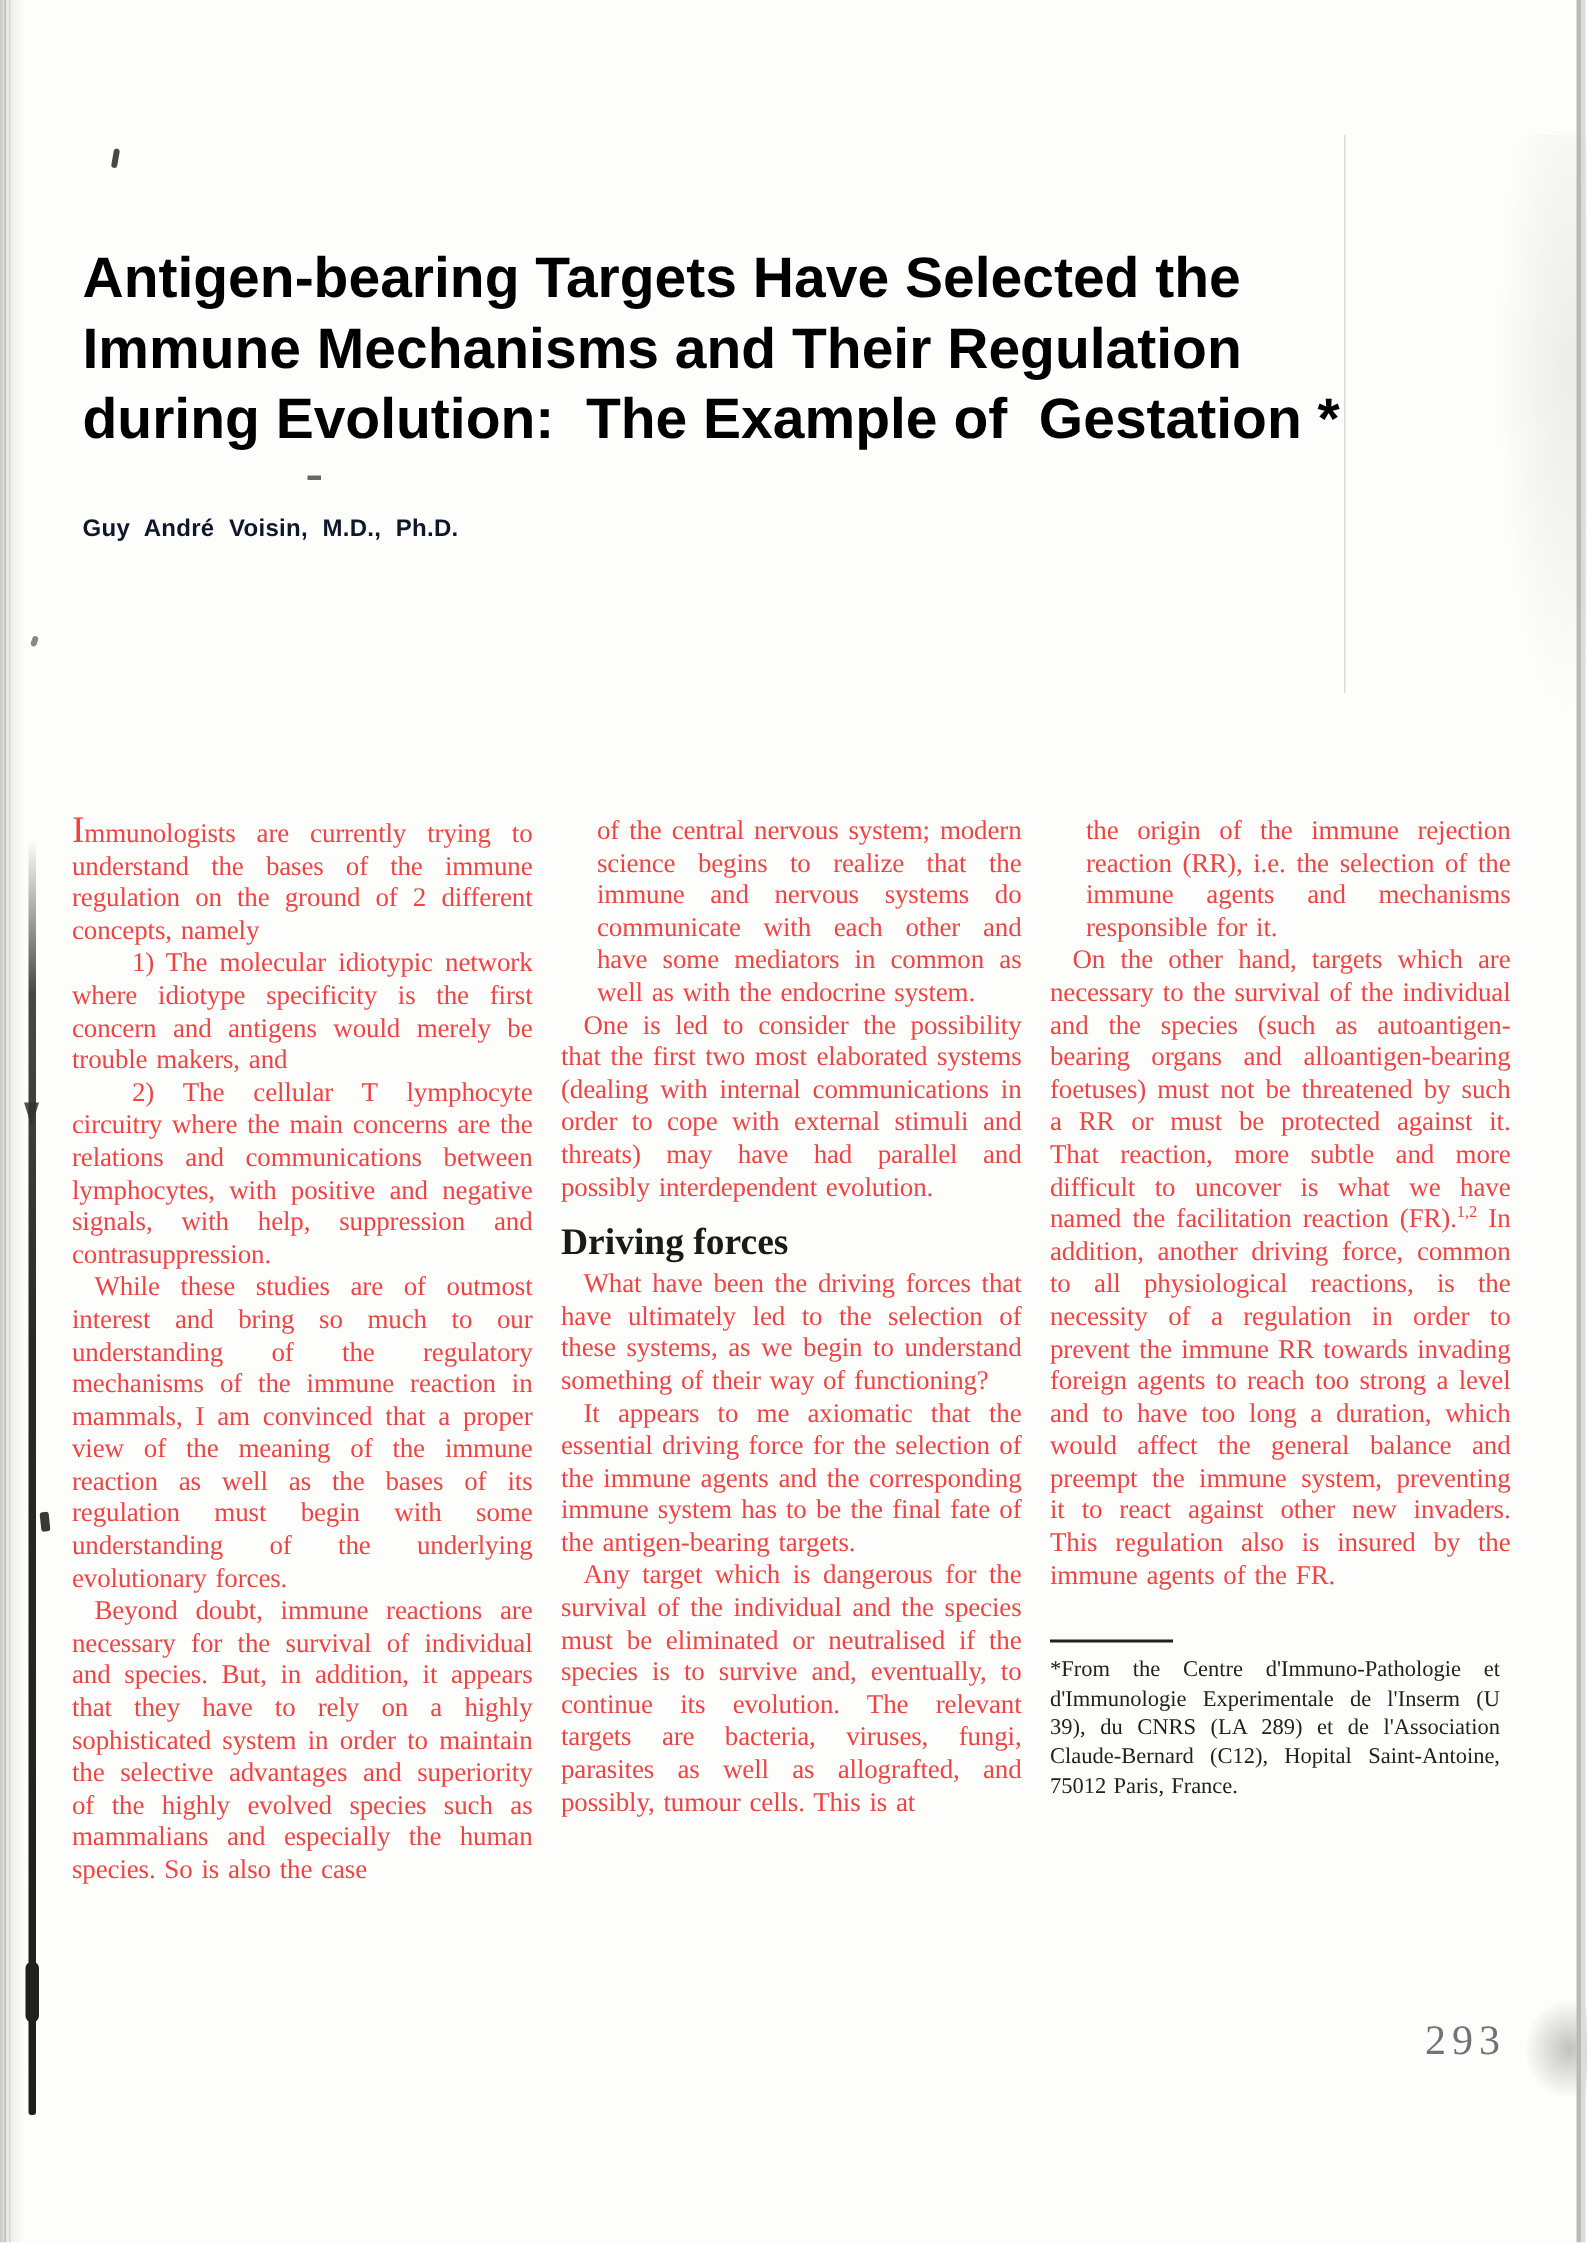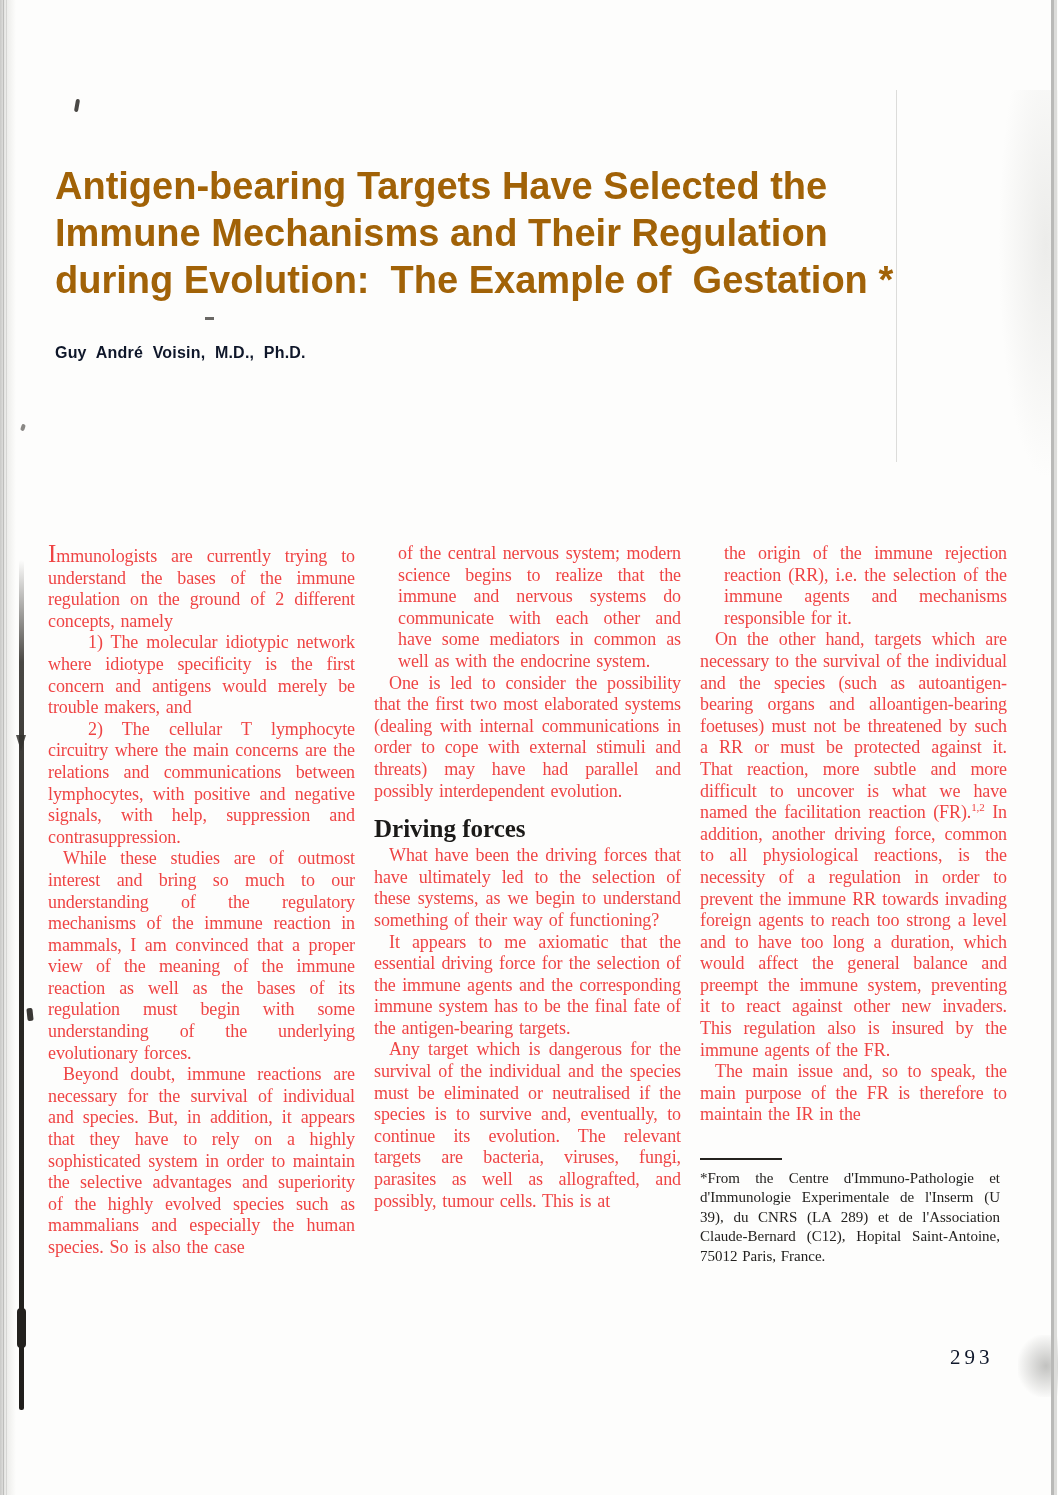--- a/index.html
+++ b/index.html
@@ -59,21 +59,21 @@
     background:radial-gradient(ellipse at 80% 40%,#ececea 0%,rgba(250,250,248,0) 70%);
   }
   .blotch-bottom-right{
     position:absolute;left:1018px;top:1335px;width:40px;height:62px;
     background:radial-gradient(ellipse at 70% 50%,#c2c2c0 0%,rgba(250,250,248,0) 75%);
   }
   
   .title{
     position:absolute;left:55px;top:163px;
     font-family:"Liberation Sans", sans-serif;font-weight:700;
-    font-size:38px;line-height:47px;color:#a16207;letter-spacing:0;
+    font-size:38px;line-height:47px;color:#000000;letter-spacing:0;
   }
   .title-line{white-space:pre;}
   .author{
     position:absolute;left:55px;top:344px;
     font-family:Liberation Sans, sans-serif;font-weight:700;
     font-size:16px;color:#0f172a;word-spacing:5px;letter-spacing:.2px;
   }
   .columns{
     position:absolute;left:48px;top:543px;width:960px;
     display:flex;gap:19px;
@@ -93,21 +93,21 @@
   }
   sup{font-size:11px;line-height:0;}
   .footnote{margin-top:32px;width:300px;}
   .footnote-rule{width:82px;height:2px;background:#24221f;margin:0 0 9px 0;}
   .footnote-text{
     margin:0;font-size:15px;line-height:19.4px;text-align:justify;
     letter-spacing:0;word-spacing:1px;color:#23211f;
   }
   .page-number{
     position:absolute;left:950px;top:1345px;
-    font-size:21px;letter-spacing:4px;color:#0f172a;
+    font-size:28px;letter-spacing:4px;color:#737373;
   }
 </style>
 </head>
 <body>
 
 <div class="edge-left-streaks"></div>
 <div class="binding-line"></div>
 <div class="binding-arrow"></div>
 <div class="binding-blob"></div>
 <div class="mark-apostrophe"></div>
@@ -141,21 +141,20 @@
     <p class="body-p indent">One is led to consider the possibility that the first two most elaborated systems (dealing with internal communications in order to cope with external stimuli and threats) may have had parallel and possibly interdependent evolution.</p>
     <h2 class="section-heading">Driving forces</h2>
     <p class="body-p indent">What have been the driving forces that have ultimately led to the selection of these systems, as we begin to understand something of their way of functioning?</p>
     <p class="body-p indent">It appears to me axiomatic that the essential driving force for the selection of the immune agents and the corresponding immune system has to be the final fate of the antigen-bearing targets.</p>
     <p class="body-p indent">Any target which is dangerous for the survival of the individual and the species must be eliminated or neutralised if the species is to survive and, eventually, to continue its evolution. The relevant targets are bacteria, viruses, fungi, parasites as well as allografted, and possibly, tumour cells. This is at</p>
   </div>
 
   <div class="col">
     <p class="body-p flush">the origin of the immune rejection reaction (RR), i.e. the selection of the immune agents and mechanisms responsible for it.</p>
     <p class="body-p indent"><span>On the other hand, targets which are necessary to the survival of the individual and the species (such as autoantigen-bearing organs and alloantigen-bearing foetuses) must not be threatened by such a RR or must be protected against it. That reaction, more subtle and more difficult to uncover is what we have named the facilitation reaction (FR).</span><sup>1,2</sup><span> In addition, another driving force, common to all physiological reactions, is the necessity of a regulation in order to prevent the immune RR towards invading foreign agents to reach too strong a level and to have too long a duration, which would affect the general balance and preempt the immune system, preventing it to react against other new invaders. This regulation also is insured by the immune agents of the FR.</span></p>
-    <p class="body-p indent">The main issue and, so to speak, the main purpose of the FR is therefore to maintain the IR in the</p>
 
     <div class="footnote">
       <div class="footnote-rule"></div>
       <p class="footnote-text">*From the Centre d'Immuno-Pathologie et d'Immunologie Experimentale de l'Inserm (U 39), du CNRS (LA 289) et de l'Association Claude-Bernard (C12), Hopital Saint-Antoine, 75012 Paris, France.</p>
     </div>
   </div>
 
 </div>
 
 <div class="page-number">293</div>

